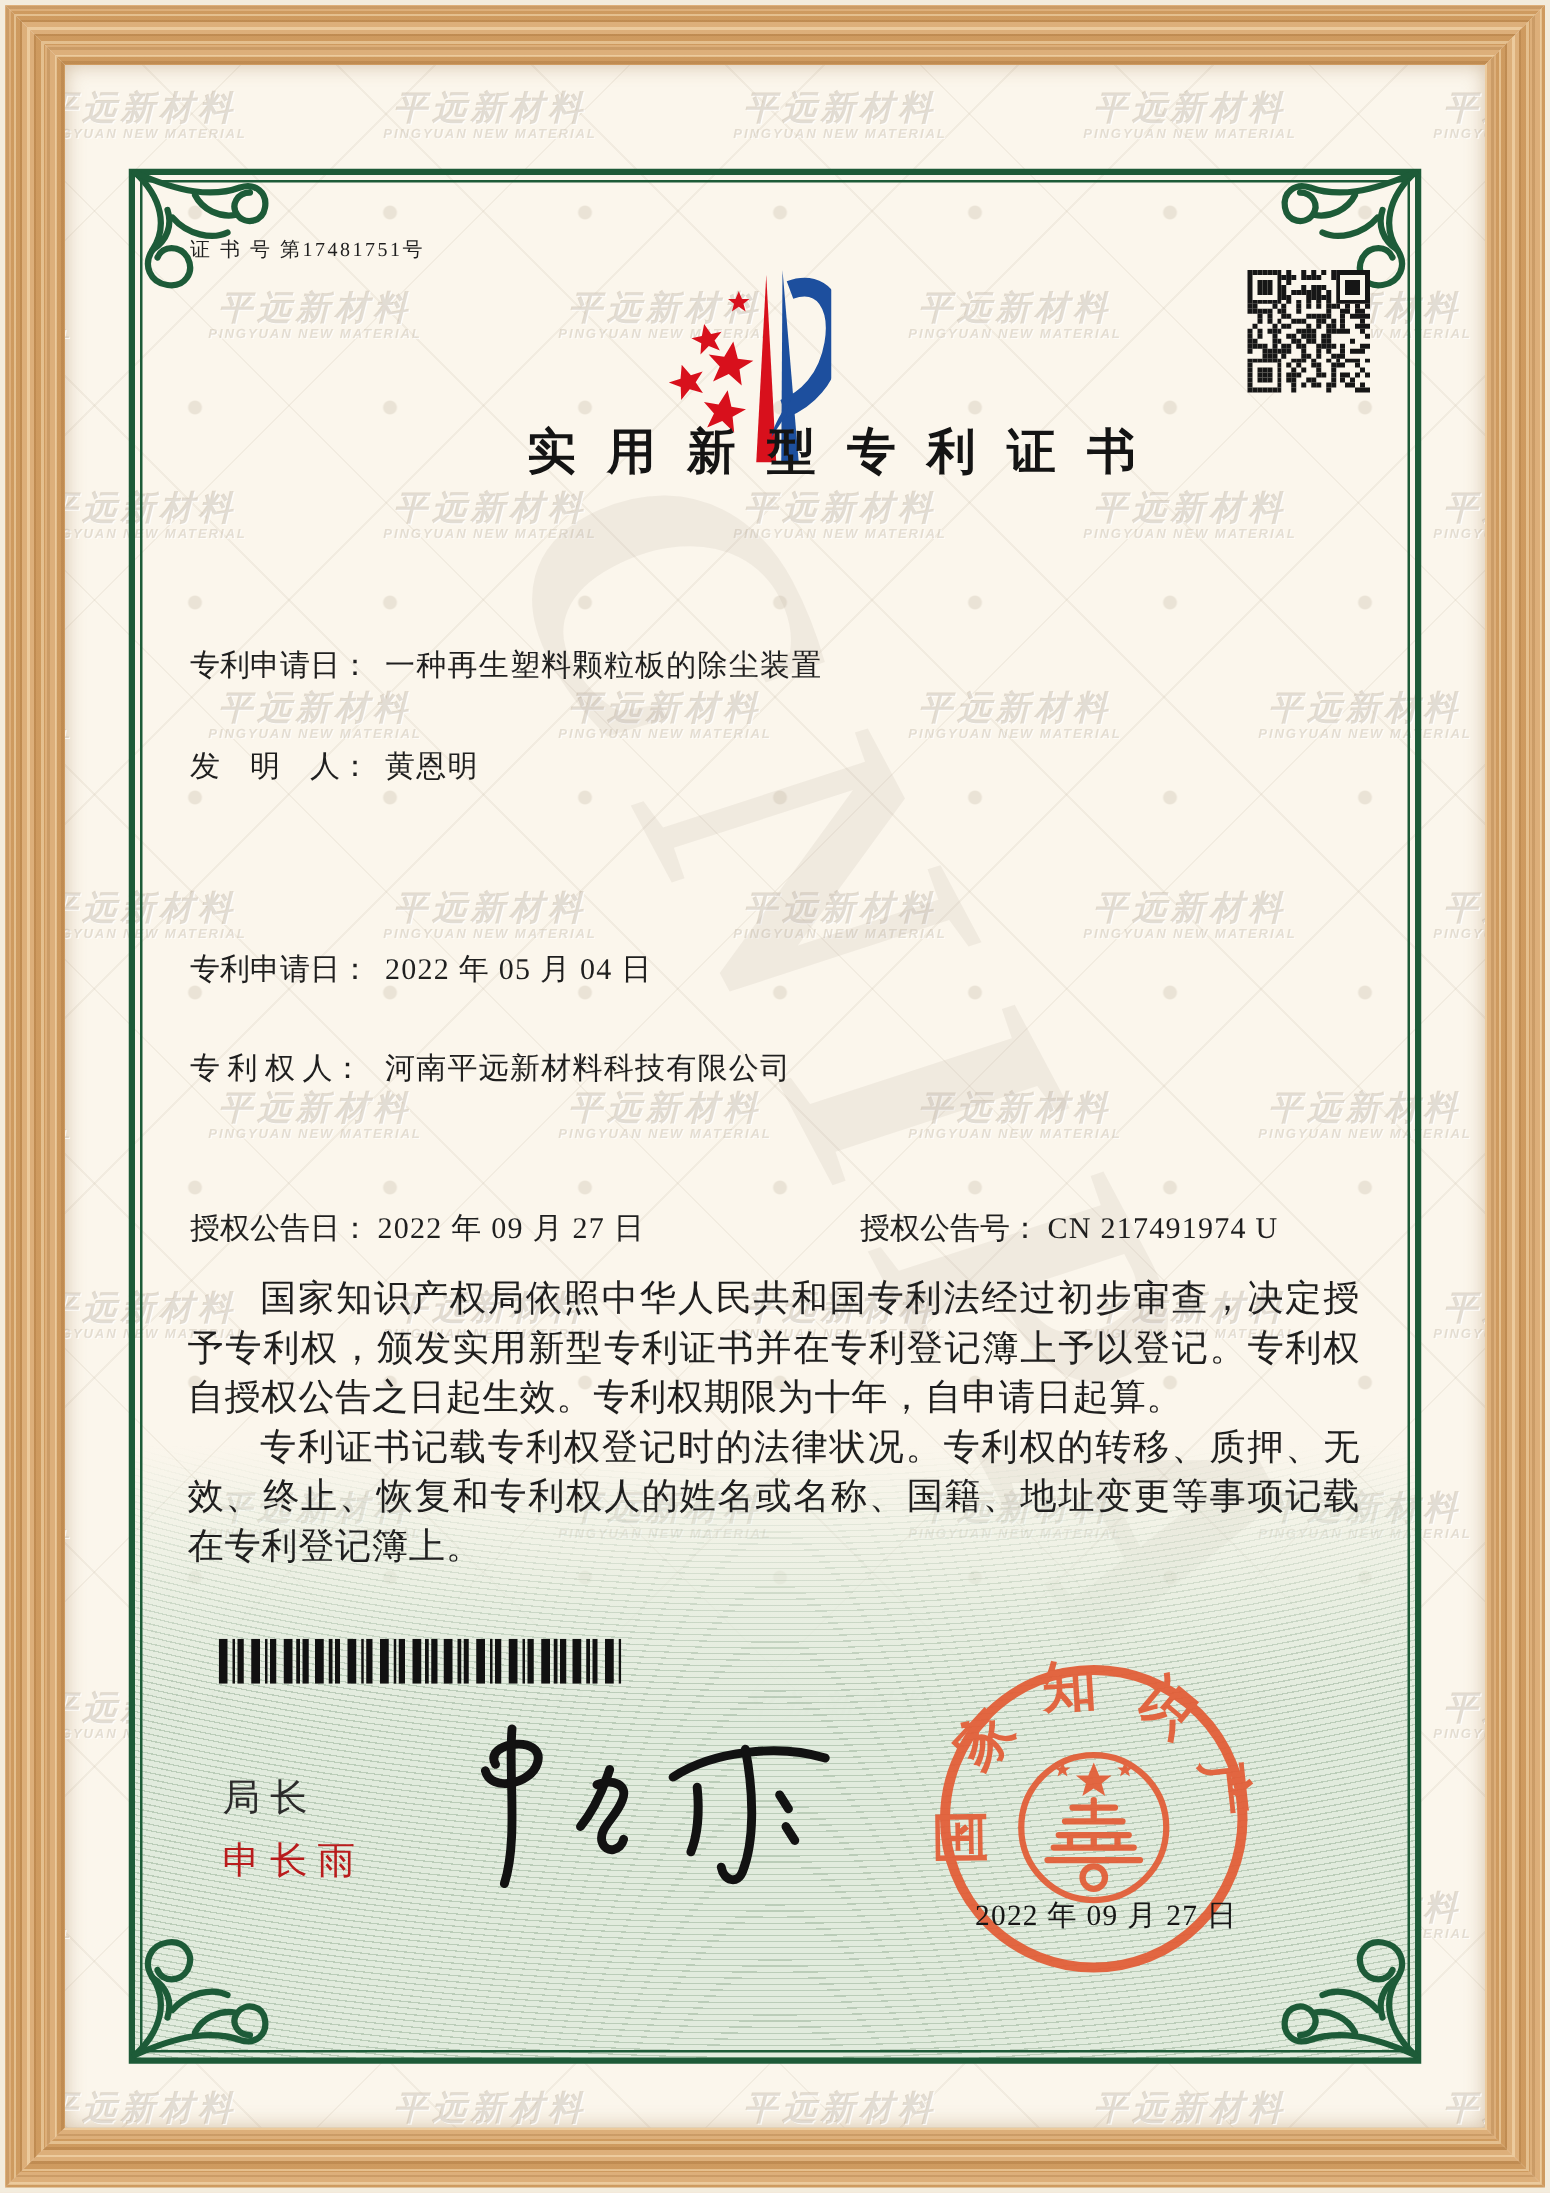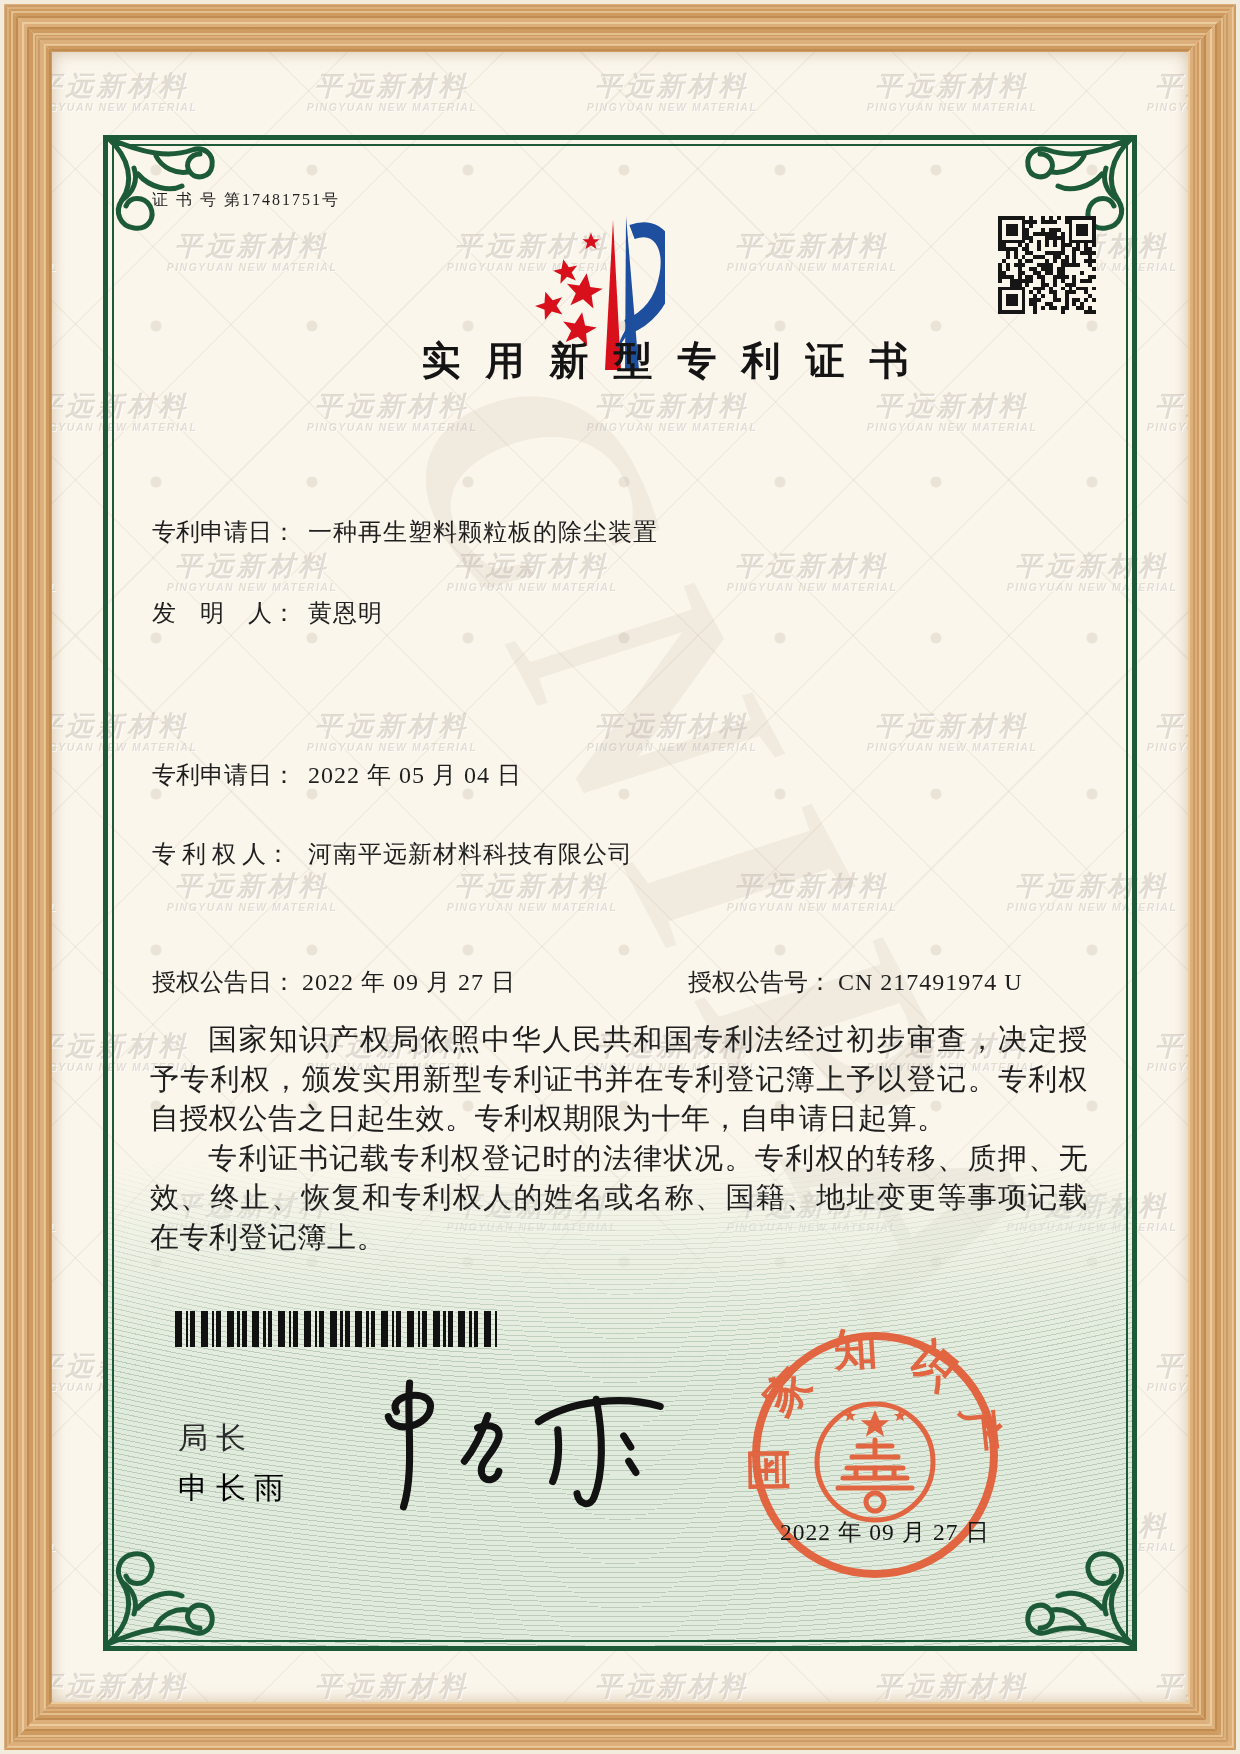--- a/index.html
+++ b/index.html
@@ -79,21 +79,21 @@
   .grant{top:966px;}
   .grant .grp2{position:absolute;left:536px;top:0;}
   .paras{position:absolute;left:150px;top:1020px;width:938px;font-size:29px;line-height:39.5px;
          text-align:justify;letter-spacing:.5px;}
   .paras p{margin:0;text-indent:2em;}
   .barcode{position:absolute;left:175px;top:1311px;width:322px;height:36px;display:flex;align-items:stretch;overflow:hidden;}
   .barcode .b{background:#111;} .barcode .s{background:transparent;}
   .signer-title{position:absolute;left:178px;top:1418px;font-size:30px;letter-spacing:8px;
         font-family:"Liberation Sans","DejaVu Sans",sans-serif;color:#2b2b2b;}
   .signer-name{position:absolute;left:178px;top:1468px;font-size:30px;letter-spacing:8px;
-        font-family:"Liberation Sans","DejaVu Sans",sans-serif;color:#000000;}
+        font-family:"Liberation Sans","DejaVu Sans",sans-serif;color:#b91c1c;}
   .sig{position:absolute;left:368px;top:1375px;width:345px;height:160px;}
   .seal{position:absolute;left:746px;top:1326px;width:258px;height:258px;mix-blend-mode:multiply;opacity:.92;}
   .seal-date{position:absolute;left:780px;top:1516px;font-size:23.5px;letter-spacing:1px;color:#161616;z-index:11;white-space:nowrap;}
   .page-info{position:absolute;left:0;top:1600px;width:1240px;text-align:center;font-size:21px;letter-spacing:3px;}
   .footer-note{position:absolute;left:0;top:1672px;width:1240px;text-align:center;font-size:23px;letter-spacing:5px;z-index:42;color:#222;}
 </style>
 </head>
 <body>
 
 <div class="wood wood-grain-h wood-top"></div>

